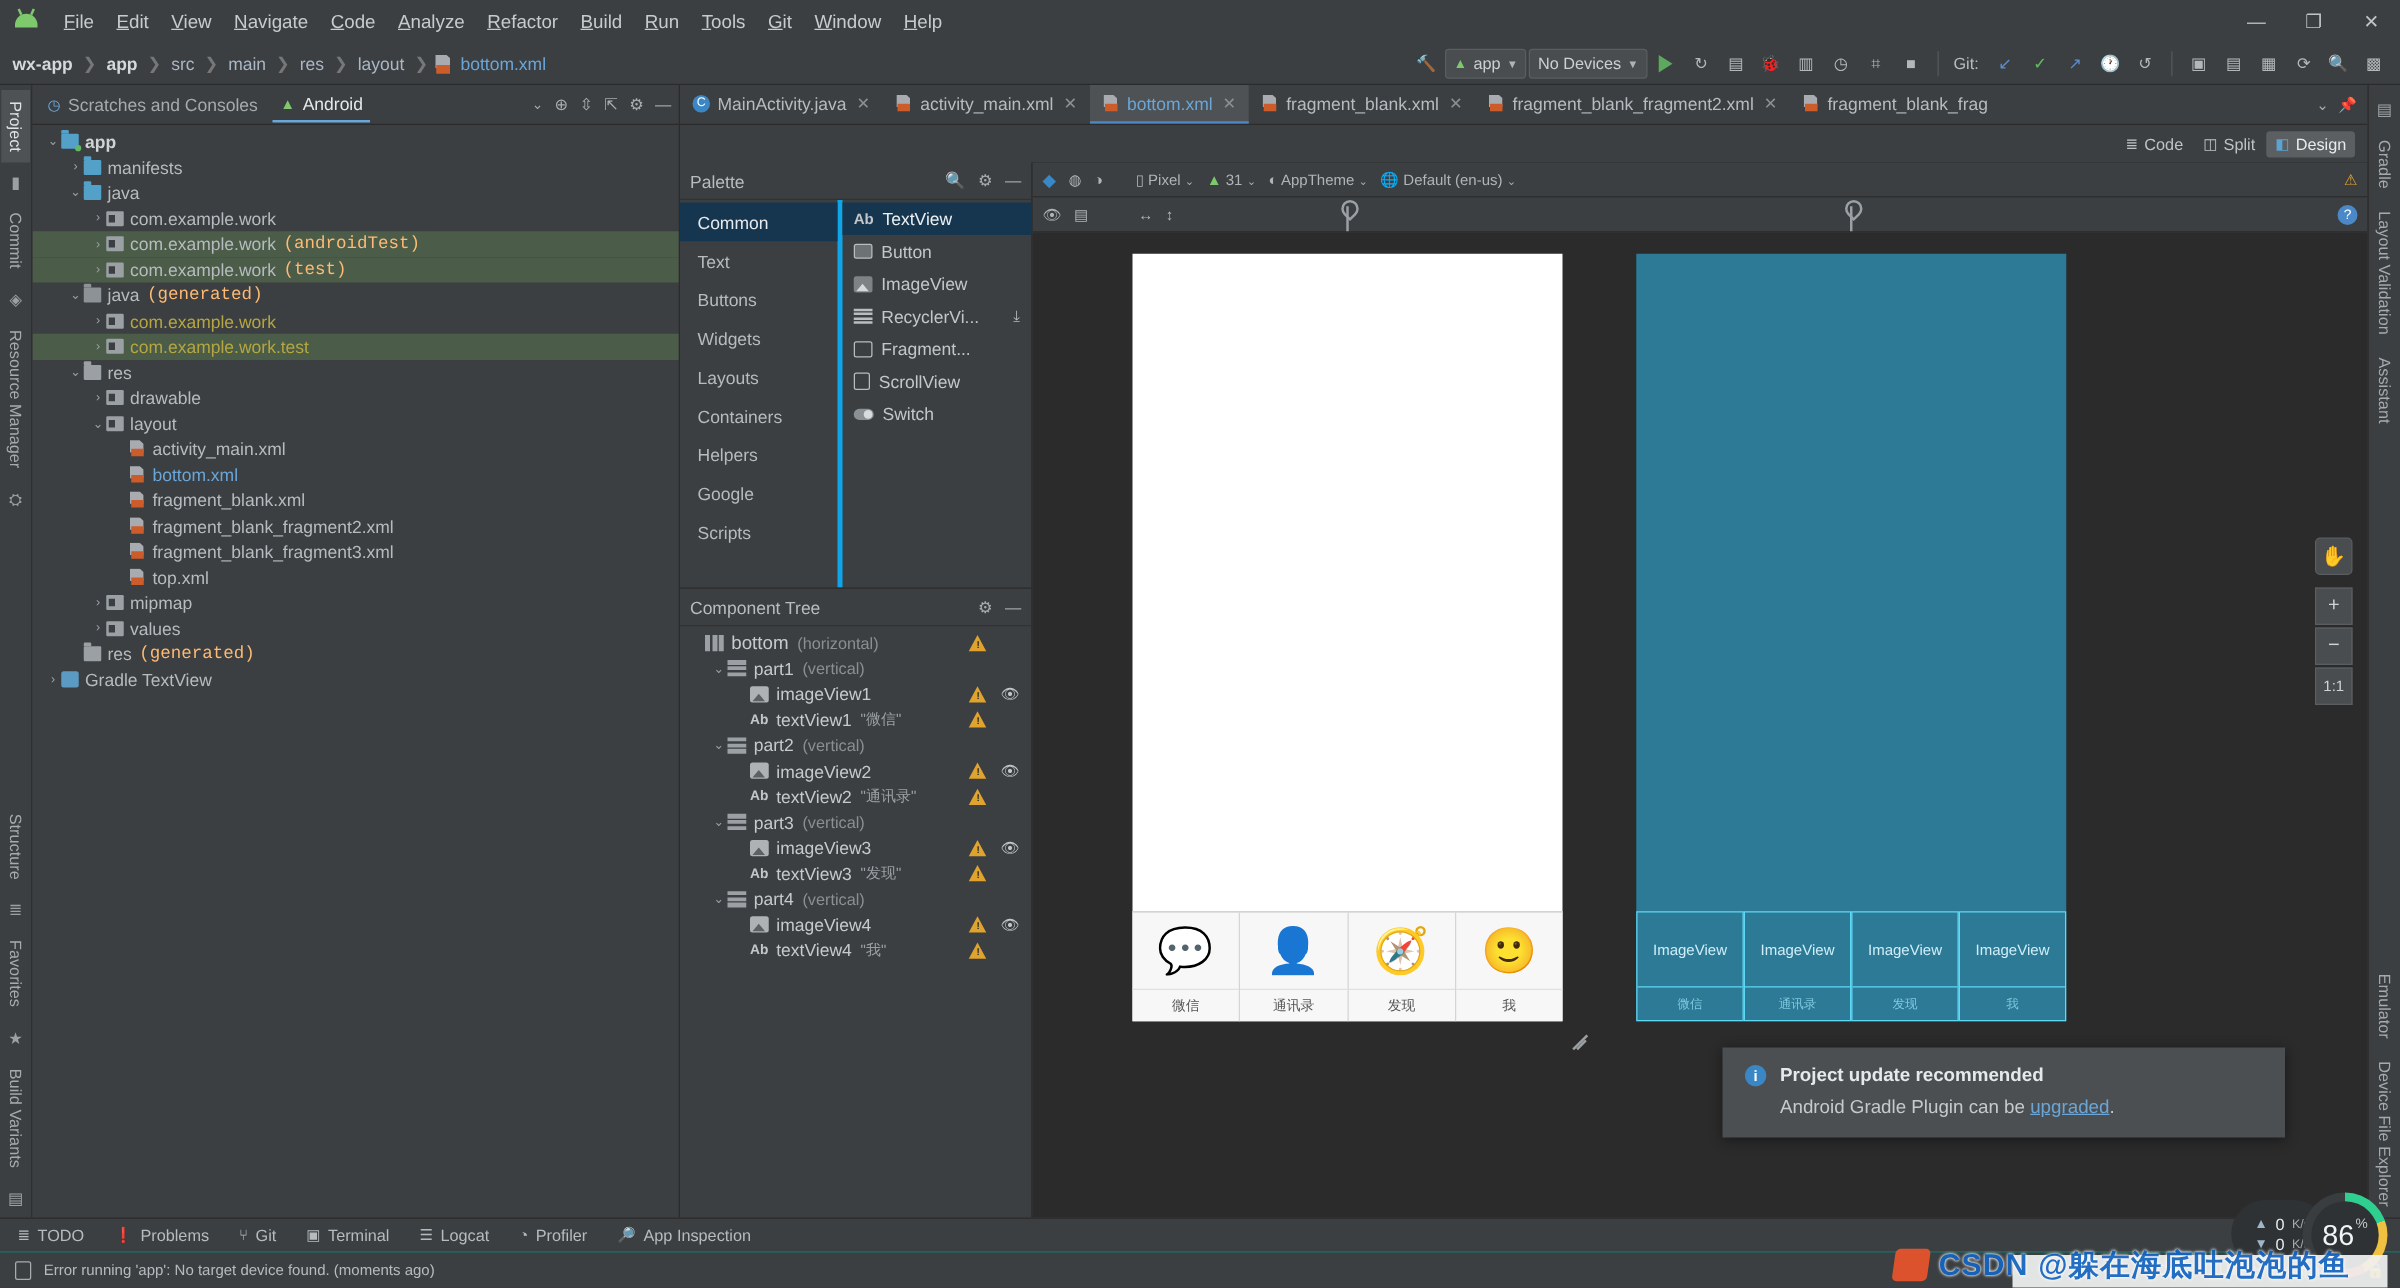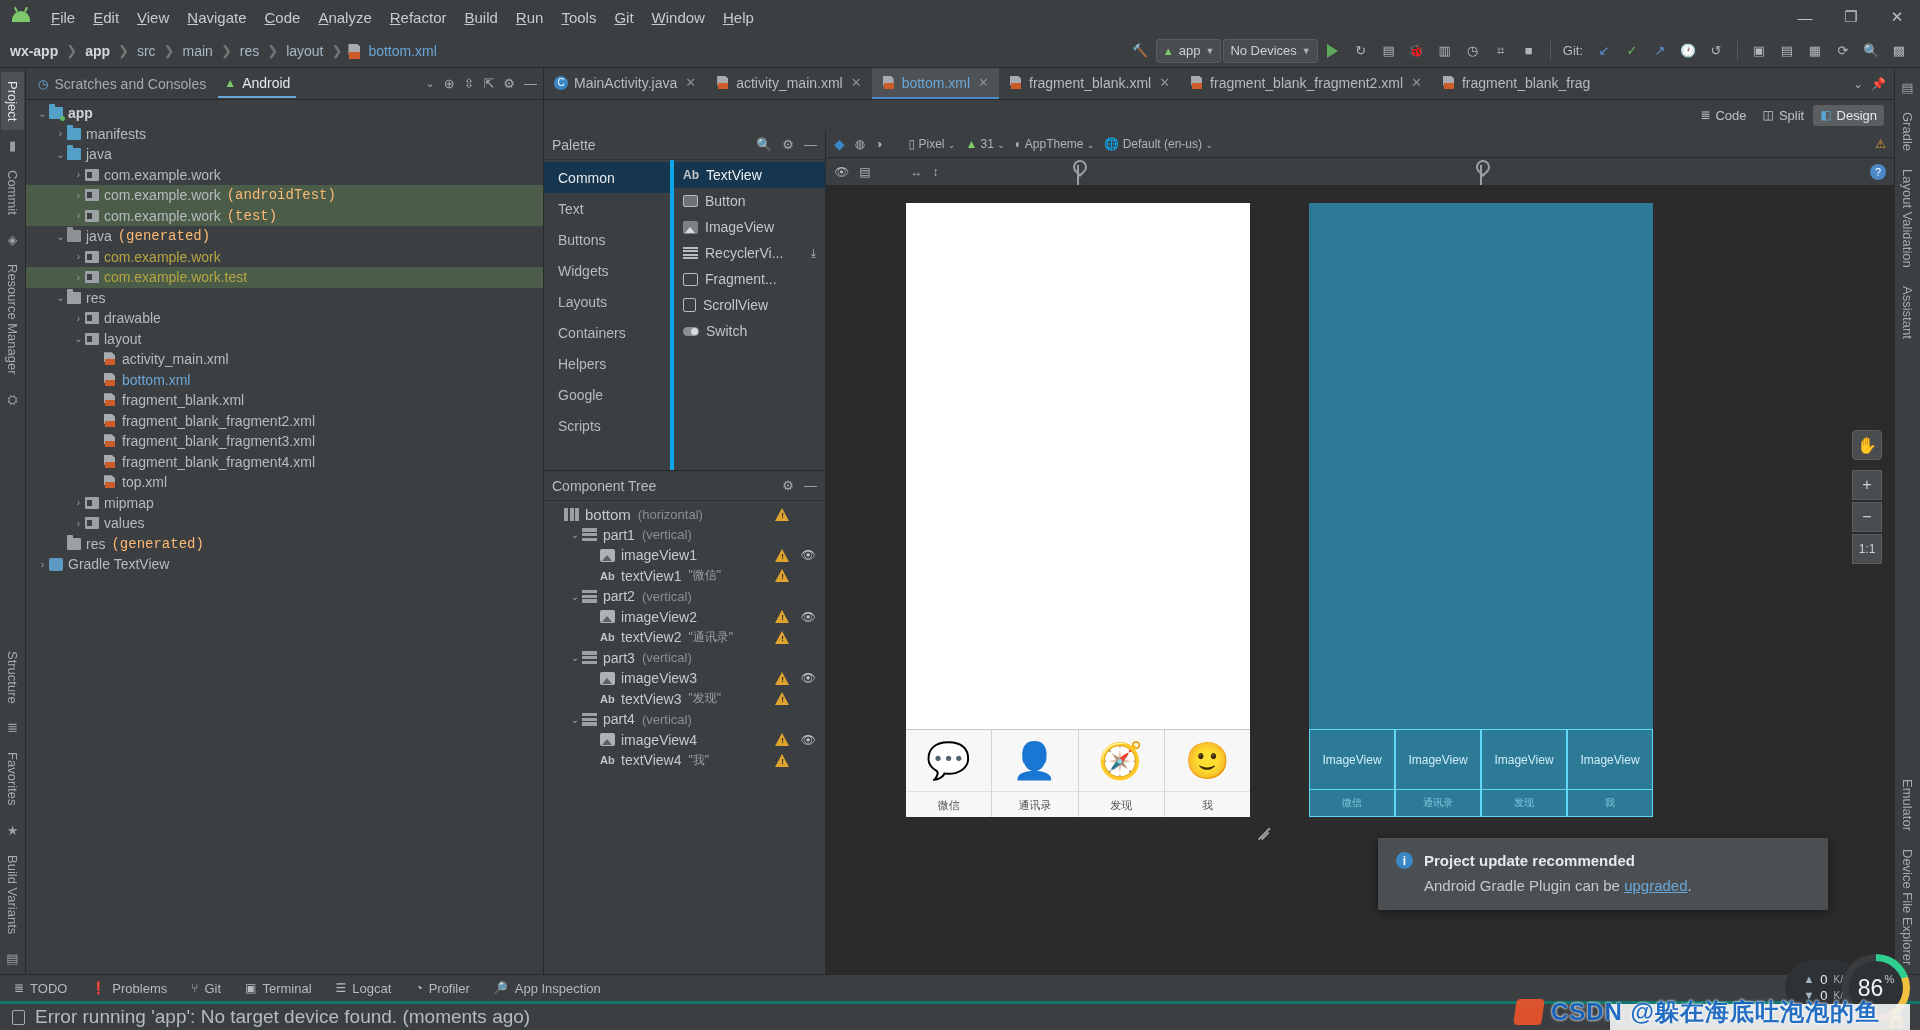--- a/index.html
+++ b/index.html
@@ -219,21 +219,21 @@
   .wm-logo{width:28px;height:26px;background:#e8542c;border-radius:4px;transform:skewX(-8deg);}
   .wm-tx{font-size:24px;color:#1565c0;font-weight:bold;letter-spacing:1px;
      text-shadow:0 0 2px #fff,0 0 3px #fff;}
   .wm-white{position:absolute;right:10px;bottom:0px;width:300px;height:26px;background:#f2f2f2;opacity:.92;}
 
   
   .botbar { height:27px; background:#3c3f41; display:flex; align-items:center; padding:0 14px; gap:24px;
      border-top:1px solid #2b2b2b; flex:none; font-size:13px; color:#b6bbbf;}
   .bb { display:flex; align-items:center; gap:6px;}
   .statusbar { height:29px; background:#3c3f41; display:flex; align-items:center; padding:0 12px; gap:10px;
-     border-top:3px solid #0f766e; flex:none; font-size:19px; color:#b6bbbf; position:relative;}
+     border-top:1px solid #0f766e; flex:none; font-size:12px; color:#b6bbbf; position:relative;}
   .sb-right { margin-left:auto; display:flex; align-items:center; gap:18px; color:#a9acaf;}
   .sq-ic{width:13px;height:15px;border:1.5px solid #a9acaf;border-radius:2px;flex:none;}
 </style>
 </head>
 <body>
 
 <div class="app">
 
   <div class="menubar">
     <div class="droid">
@@ -453,26 +453,20 @@
             <span style="width:64px;flex:none"></span>
             <span class="tw"></span>
             <span class="xml2"></span>
             <span class="lbl">fragment_blank_fragment2.xml</span>
           </div>
           <div class="trow">
             <span style="width:64px;flex:none"></span>
             <span class="tw"></span>
             <span class="xml2"></span>
             <span class="lbl">fragment_blank_fragment3.xml</span>
-          </div>
-          <div class="trow">
-            <span style="width:64px;flex:none"></span>
-            <span class="tw"></span>
-            <span class="xml2"></span>
-            <span class="lbl">fragment_blank_fragment4.xml</span>
           </div>
           <div class="trow">
             <span style="width:64px;flex:none"></span>
             <span class="tw"></span>
             <span class="xml2"></span>
             <span class="lbl">top.xml</span>
           </div>
           <div class="trow">
             <span style="width:46px;flex:none"></span>
             <span class="tw">›</span>

